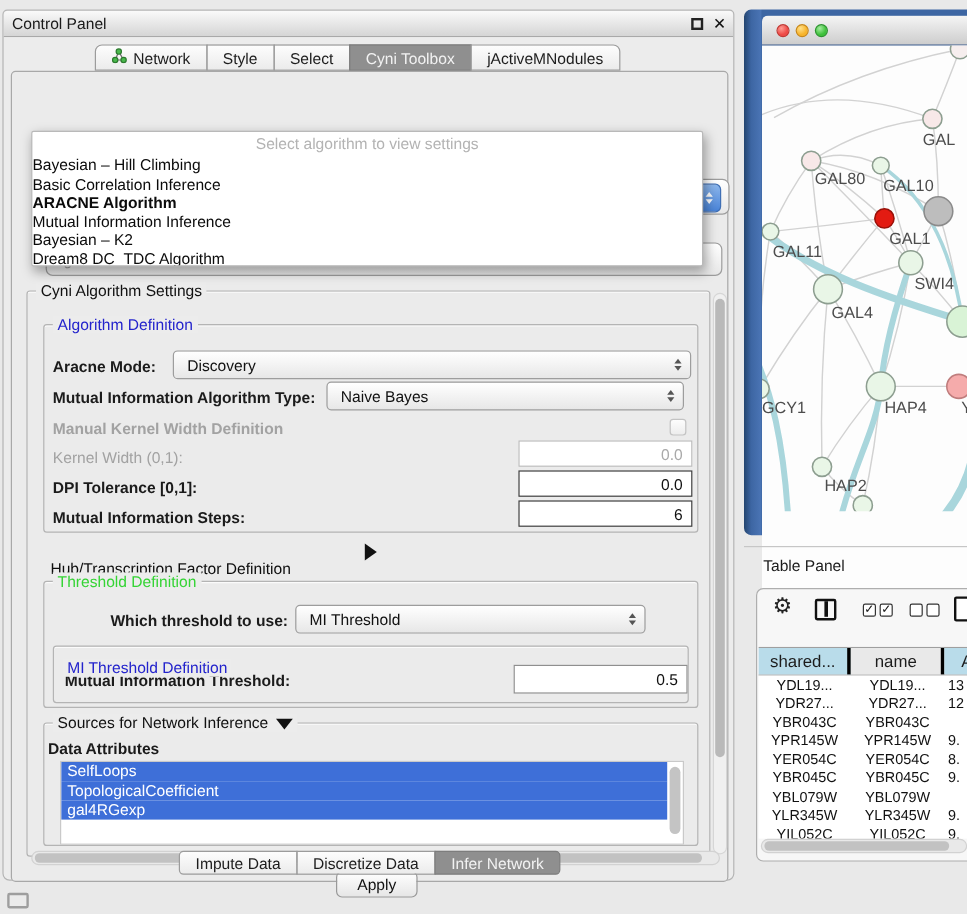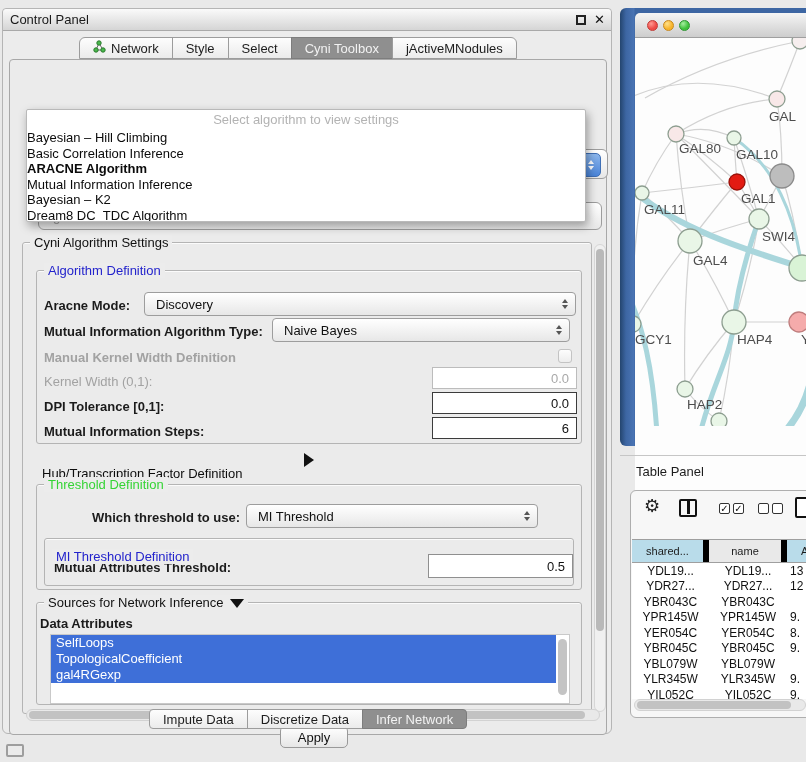--- a/index.html
+++ b/index.html
@@ -106,22 +106,22 @@
   #tp-header { position:absolute; left:620px; top:455px; width:186px; height:32px;
                border-top:1px solid #c6c6c6; display:flex; align-items:center; }
   #tp-title { font-size:13px; color:#1c1c1c; padding-left:16px; }
   #table-window { position:absolute; left:630px; top:490px; width:180px; height:228px;
                   background:#f7f7f7; border:1px solid #aeaeae; border-radius:6px 0 0 6px; overflow:hidden; }
   .tb-icon { position:absolute; top:8px; }
   .cb { position:absolute; width:11px; height:11px; border:1.5px solid #333; border-radius:2px;
         background:#fff; font-size:10px; line-height:9px; text-align:center; color:#111; font-weight:bold; }
   #tbl { position:absolute; left:1px; top:48px; width:178px; overflow:hidden; }
   .th-row { display:flex; height:24px; border-top:1px solid #9f9f9f; border-bottom:1px solid #9f9f9f; }
-  .th { font-size:11px; color:#1c1c1c; display:flex; align-items:center; justify-content:center;
-        border-right:6px solid #000000; background:#e9e9e9; flex:none; }
+  .th { font-size:14px; color:#1c1c1c; display:flex; align-items:center; justify-content:center;
+        border-right:3px solid #000000; background:#e9e9e9; flex:none; }
   .th.hl { background:#b9dcea; }
   #tbl-body { position:relative; height:136px; overflow:hidden; background:#fff; }
   .tr { display:flex; height:15.5px; }
   .td { font-size:12px; color:#111; flex:none; display:flex; align-items:center; justify-content:center;
         white-space:nowrap; overflow:hidden; }
   .td.num { justify-content:flex-start; padding-left:3px; }
 
   #collapse-icon { position:absolute; left:6px; top:744px; width:18px; height:13px;
                    border:2px solid #9e9e9e; border-radius:2px; background:#ebebeb; }
 </style>
@@ -246,21 +246,21 @@
         <span>MI Threshold</span>
         <span class="spin">
             <span class="tri-up"></span>
             <span class="tri-dn"></span>
           </span>
       </div>
 
       <div class="groupbox" style="left:34px; top:478px; width:530px; height:48px;"></div>
       <div class="grouptitle title-blue" style="left:42px; top:489px;">MI Threshold Definition</div>
 
-      <div class="lbl" style="left:44px; top:500px;">Mutual Attributes Threshold:</div>
+      <div class="lbl" style="left:44px; top:500px;">Mutual Information Threshold:</div>
       <div class="field" style="left:418px; top:494px; width:145px; height:24px; border-color:#8f8f8f;padding-left:48px;">
         <span>0.5</span>
       </div>
 
       <div class="groupbox" style="left:26px; top:542px; width:546px; height:103px;"></div>
       <div class="grouptitle" style="left:34px; top:535px; color:#111;">
         <span>Sources for Network Inference</span><span class="arrow-down-sm"></span>
       </div>
       <div class="lbl" style="left:30px; top:556px;">Data Attributes</div>
 

